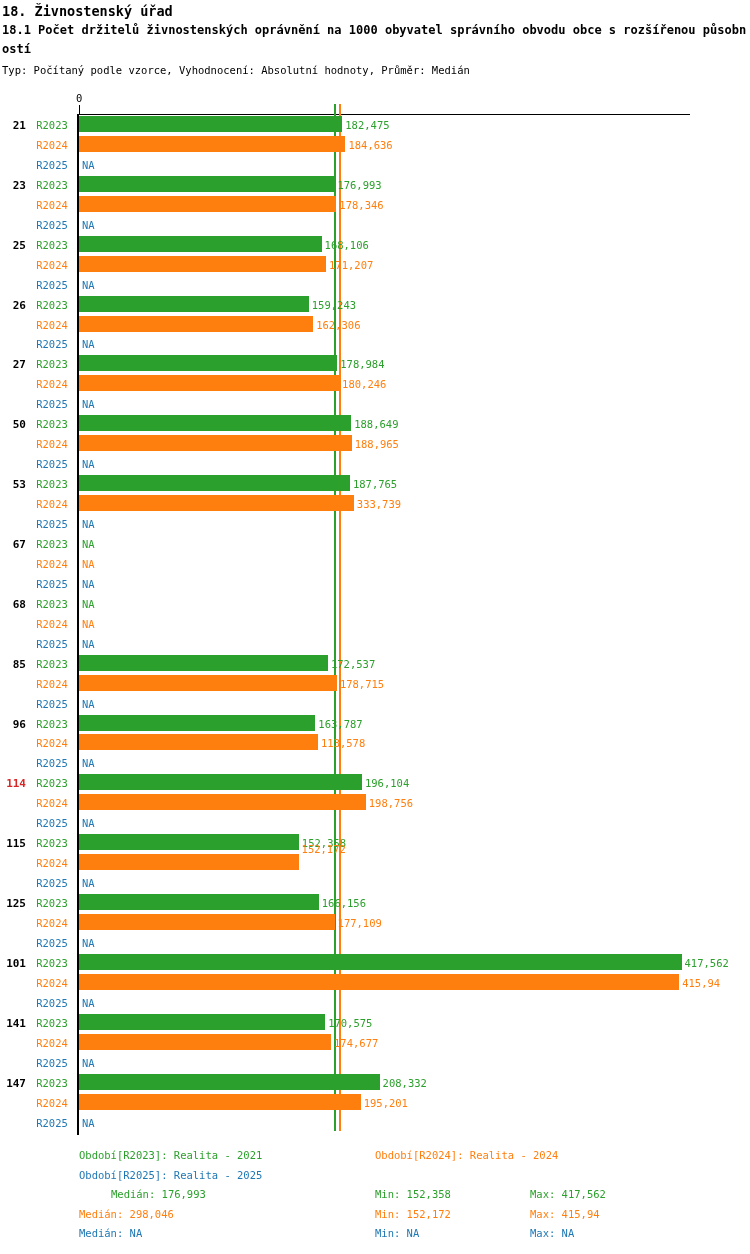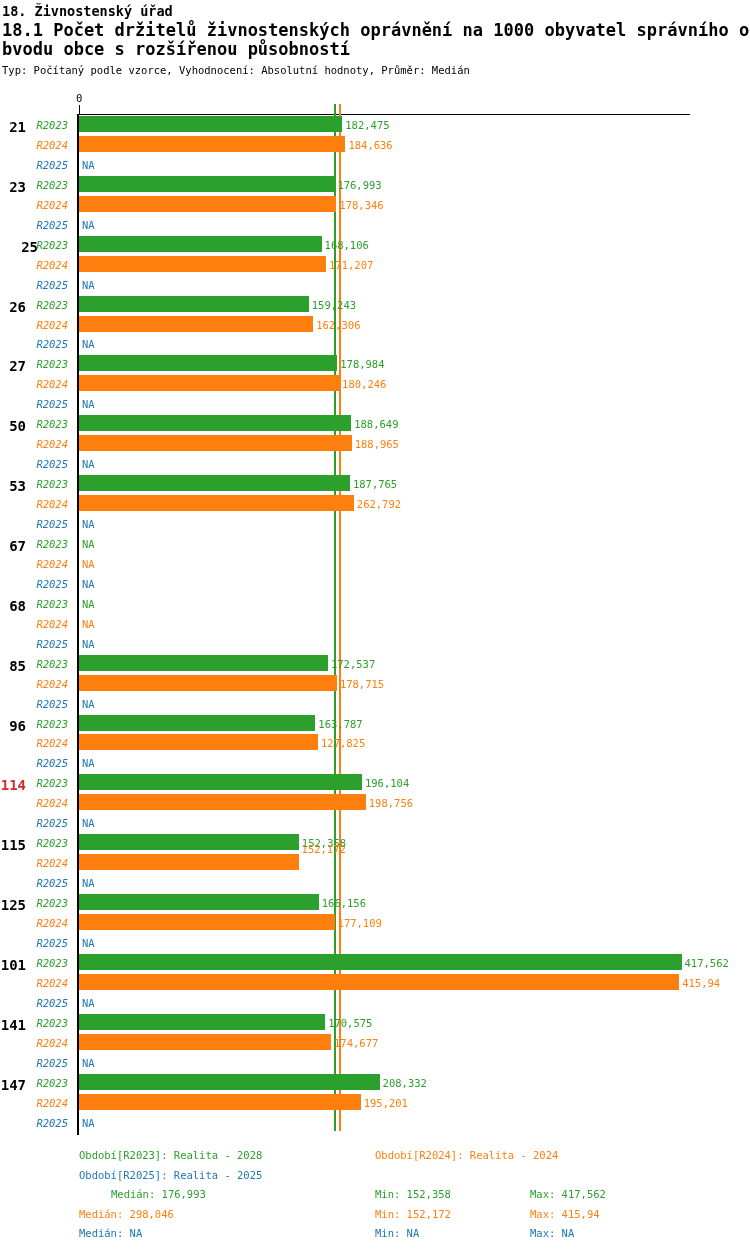--- a/index.html
+++ b/index.html
@@ -11,21 +11,21 @@
     position:relative;
     overflow:hidden;
   }
   .title1{
     position:absolute;left:2px;top:3px;
     font-size:13.5px;font-weight:bold;letter-spacing:0px;
     white-space:nowrap;
   }
   .title2{
     position:absolute;left:2px;top:21px;width:748px;
-    font-size:17px;font-weight:bold;line-height:19px;
+    font-size:12px;font-weight:bold;line-height:19px;
     word-break:break-all;
   }
   .subtitle{
     position:absolute;left:2px;top:64px;
     font-size:10.5px;font-weight:normal;white-space:nowrap;
   }
   
   #plot{
     position:absolute;left:0;top:0;width:750px;height:1254px;
   }
@@ -35,25 +35,25 @@
   .axis-h{
     position:absolute;background:#000;height:1px;
   }
   .tick0{
     position:absolute;font-size:10.5px;color:#000;
   }
   .tickmark{
     position:absolute;background:#000;width:1px;
   }
   .grp-label{
-    position:absolute;font-size:14px;font-weight:bold;text-align:right;
+    position:absolute;font-size:11px;font-weight:bold;text-align:right;
     width:26px;
   }
   .ser-label{
-    position:absolute;font-size:10.5px;text-align:right;width:32px;font-style:italic;
+    position:absolute;font-size:10.5px;text-align:center;width:32px;
   }
   .bar{
     position:absolute;height:16px;
   }
   .val{
     position:absolute;font-size:10.5px;white-space:nowrap;
   }
   .na{
     position:absolute;font-size:10.5px;white-space:nowrap;
   }
@@ -93,21 +93,21 @@
     <div class="na" style="left: 82px; top: 158.9px; color: rgb(31, 119, 180);">NA</div>
     <div class="grp-label" style="left: 0px; top: 178.85px;">23</div>
     <div class="ser-label" style="left: 36px; top: 178.85px; color: rgb(44, 160, 44);">R2023</div>
     <div class="bar" style="left: 79px; top: 175.85px; width: 255.401px; height: 16px; background: rgb(44, 160, 44);"></div>
     <div class="val" style="left: 337.401px; top: 178.85px; color: rgb(44, 160, 44);">176,993</div>
     <div class="ser-label" style="left: 36px; top: 198.8px; color: rgb(255, 127, 14);">R2024</div>
     <div class="bar" style="left: 79px; top: 195.8px; width: 257.353px; height: 16px; background: rgb(255, 127, 14);"></div>
     <div class="val" style="left: 339.353px; top: 198.8px; color: rgb(255, 127, 14);">178,346</div>
     <div class="ser-label" style="left: 36px; top: 218.75px; color: rgb(31, 119, 180);">R2025</div>
     <div class="na" style="left: 82px; top: 218.75px; color: rgb(31, 119, 180);">NA</div>
-    <div class="grp-label" style="left: 0px; top: 238.7px; padding-left: 12px;">25</div>
+    <div class="grp-label" style="left: 0px; top: 238.7px;">25</div>
     <div class="ser-label" style="left: 36px; top: 238.7px; color: rgb(44, 160, 44);">R2023</div>
     <div class="bar" style="left: 79px; top: 235.7px; width: 242.577px; height: 16px; background: rgb(44, 160, 44);"></div>
     <div class="val" style="left: 324.577px; top: 238.7px; color: rgb(44, 160, 44);">168,106</div>
     <div class="ser-label" style="left: 36px; top: 258.65px; color: rgb(255, 127, 14);">R2024</div>
     <div class="bar" style="left: 79px; top: 255.65px; width: 247.052px; height: 16px; background: rgb(255, 127, 14);"></div>
     <div class="val" style="left: 329.052px; top: 258.65px; color: rgb(255, 127, 14);">171,207</div>
     <div class="ser-label" style="left: 36px; top: 278.6px; color: rgb(31, 119, 180);">R2025</div>
     <div class="na" style="left: 82px; top: 278.6px; color: rgb(31, 119, 180);">NA</div>
     <div class="grp-label" style="left: 0px; top: 298.55px;">26</div>
     <div class="ser-label" style="left: 36px; top: 298.55px; color: rgb(44, 160, 44);">R2023</div>
@@ -135,21 +135,21 @@
     <div class="bar" style="left: 79px; top: 435.2px; width: 272.676px; height: 16px; background: rgb(255, 127, 14);"></div>
     <div class="val" style="left: 354.676px; top: 438.2px; color: rgb(255, 127, 14);">188,965</div>
     <div class="ser-label" style="left: 36px; top: 458.15px; color: rgb(31, 119, 180);">R2025</div>
     <div class="na" style="left: 82px; top: 458.15px; color: rgb(31, 119, 180);">NA</div>
     <div class="grp-label" style="left: 0px; top: 478.1px;">53</div>
     <div class="ser-label" style="left: 36px; top: 478.1px; color: rgb(44, 160, 44);">R2023</div>
     <div class="bar" style="left: 79px; top: 475.1px; width: 270.945px; height: 16px; background: rgb(44, 160, 44);"></div>
     <div class="val" style="left: 352.945px; top: 478.1px; color: rgb(44, 160, 44);">187,765</div>
     <div class="ser-label" style="left: 36px; top: 498.05px; color: rgb(255, 127, 14);">R2024</div>
     <div class="bar" style="left: 79px; top: 495.05px; width: 274.841px; height: 16px; background: rgb(255, 127, 14);"></div>
-    <div class="val" style="left: 356.841px; top: 498.05px; color: rgb(255, 127, 14);">262,792</div>
+    <div class="val" style="left: 356.841px; top: 498.05px; color: rgb(255, 127, 14);">333,739</div>
     <div class="ser-label" style="left: 36px; top: 518px; color: rgb(31, 119, 180);">R2025</div>
     <div class="na" style="left: 82px; top: 518px; color: rgb(31, 119, 180);">NA</div>
     <div class="grp-label" style="left: 0px; top: 537.95px;">67</div>
     <div class="ser-label" style="left: 36px; top: 537.95px; color: rgb(44, 160, 44);">R2023</div>
     <div class="na" style="left: 82px; top: 537.95px; color: rgb(44, 160, 44);">NA</div>
     <div class="ser-label" style="left: 36px; top: 557.9px; color: rgb(255, 127, 14);">R2024</div>
     <div class="na" style="left: 82px; top: 557.9px; color: rgb(255, 127, 14);">NA</div>
     <div class="ser-label" style="left: 36px; top: 577.85px; color: rgb(31, 119, 180);">R2025</div>
     <div class="na" style="left: 82px; top: 577.85px; color: rgb(31, 119, 180);">NA</div>
     <div class="grp-label" style="left: 0px; top: 597.8px;">68</div>
@@ -167,21 +167,21 @@
     <div class="bar" style="left: 79px; top: 674.6px; width: 257.886px; height: 16px; background: rgb(255, 127, 14);"></div>
     <div class="val" style="left: 339.886px; top: 677.6px; color: rgb(255, 127, 14);">178,715</div>
     <div class="ser-label" style="left: 36px; top: 697.55px; color: rgb(31, 119, 180);">R2025</div>
     <div class="na" style="left: 82px; top: 697.55px; color: rgb(31, 119, 180);">NA</div>
     <div class="grp-label" style="left: 0px; top: 717.5px;">96</div>
     <div class="ser-label" style="left: 36px; top: 717.5px; color: rgb(44, 160, 44);">R2023</div>
     <div class="bar" style="left: 79px; top: 714.5px; width: 236.345px; height: 16px; background: rgb(44, 160, 44);"></div>
     <div class="val" style="left: 318.345px; top: 717.5px; color: rgb(44, 160, 44);">163,787</div>
     <div class="ser-label" style="left: 36px; top: 737.45px; color: rgb(255, 127, 14);">R2024</div>
     <div class="bar" style="left: 79px; top: 734.45px; width: 239.024px; height: 16px; background: rgb(255, 127, 14);"></div>
-    <div class="val" style="left: 321.024px; top: 737.45px; color: rgb(255, 127, 14);">127,825</div>
+    <div class="val" style="left: 321.024px; top: 737.45px; color: rgb(255, 127, 14);">113,578</div>
     <div class="ser-label" style="left: 36px; top: 757.4px; color: rgb(31, 119, 180);">R2025</div>
     <div class="na" style="left: 82px; top: 757.4px; color: rgb(31, 119, 180);">NA</div>
     <div class="grp-label c-red" style="left: 0px; top: 777.35px;">114</div>
     <div class="ser-label" style="left: 36px; top: 777.35px; color: rgb(44, 160, 44);">R2023</div>
     <div class="bar" style="left: 79px; top: 774.35px; width: 282.978px; height: 16px; background: rgb(44, 160, 44);"></div>
     <div class="val" style="left: 364.978px; top: 777.35px; color: rgb(44, 160, 44);">196,104</div>
     <div class="ser-label" style="left: 36px; top: 797.3px; color: rgb(255, 127, 14);">R2024</div>
     <div class="bar" style="left: 79px; top: 794.3px; width: 286.805px; height: 16px; background: rgb(255, 127, 14);"></div>
     <div class="val" style="left: 368.805px; top: 797.3px; color: rgb(255, 127, 14);">198,756</div>
     <div class="ser-label" style="left: 36px; top: 817.25px; color: rgb(31, 119, 180);">R2025</div>
@@ -224,21 +224,21 @@
     <div class="na" style="left: 82px; top: 1056.65px; color: rgb(31, 119, 180);">NA</div>
     <div class="grp-label" style="left: 0px; top: 1076.6px;">147</div>
     <div class="ser-label" style="left: 36px; top: 1076.6px; color: rgb(44, 160, 44);">R2023</div>
     <div class="bar" style="left: 79px; top: 1073.6px; width: 300.623px; height: 16px; background: rgb(44, 160, 44);"></div>
     <div class="val" style="left: 382.623px; top: 1076.6px; color: rgb(44, 160, 44);">208,332</div>
     <div class="ser-label" style="left: 36px; top: 1096.55px; color: rgb(255, 127, 14);">R2024</div>
     <div class="bar" style="left: 79px; top: 1093.55px; width: 281.675px; height: 16px; background: rgb(255, 127, 14);"></div>
     <div class="val" style="left: 363.675px; top: 1096.55px; color: rgb(255, 127, 14);">195,201</div>
     <div class="ser-label" style="left: 36px; top: 1116.5px; color: rgb(31, 119, 180);">R2025</div>
     <div class="na" style="left: 82px; top: 1116.5px; color: rgb(31, 119, 180);">NA</div>
-    <div class="lg" style="left: 79px; top: 1149px; color: rgb(44, 160, 44);">Období[R2023]: Realita - 2028</div>
+    <div class="lg" style="left: 79px; top: 1149px; color: rgb(44, 160, 44);">Období[R2023]: Realita - 2021</div>
     <div class="lg" style="left: 375px; top: 1149px; color: rgb(255, 127, 14);">Období[R2024]: Realita - 2024</div>
     <div class="lg" style="left: 79px; top: 1168.5px; color: rgb(31, 119, 180);">Období[R2025]: Realita - 2025</div>
     <div class="lg" style="left: 79px; top: 1188px; color: rgb(44, 160, 44); padding-left: 32px;">Medián: 176,993</div>
     <div class="lg" style="left: 375px; top: 1188px; color: rgb(44, 160, 44);">Min: 152,358</div>
     <div class="lg" style="left: 530px; top: 1188px; color: rgb(44, 160, 44);">Max: 417,562</div>
     <div class="lg" style="left: 79px; top: 1207.5px; color: rgb(255, 127, 14);">Medián: 298,046</div>
     <div class="lg" style="left: 375px; top: 1207.5px; color: rgb(255, 127, 14);">Min: 152,172</div>
     <div class="lg" style="left: 530px; top: 1207.5px; color: rgb(255, 127, 14);">Max: 415,94</div>
     <div class="lg" style="left: 79px; top: 1227px; color: rgb(31, 119, 180);">Medián: NA</div>
     <div class="lg" style="left: 375px; top: 1227px; color: rgb(31, 119, 180); text-align: right;">Min: NA</div>

